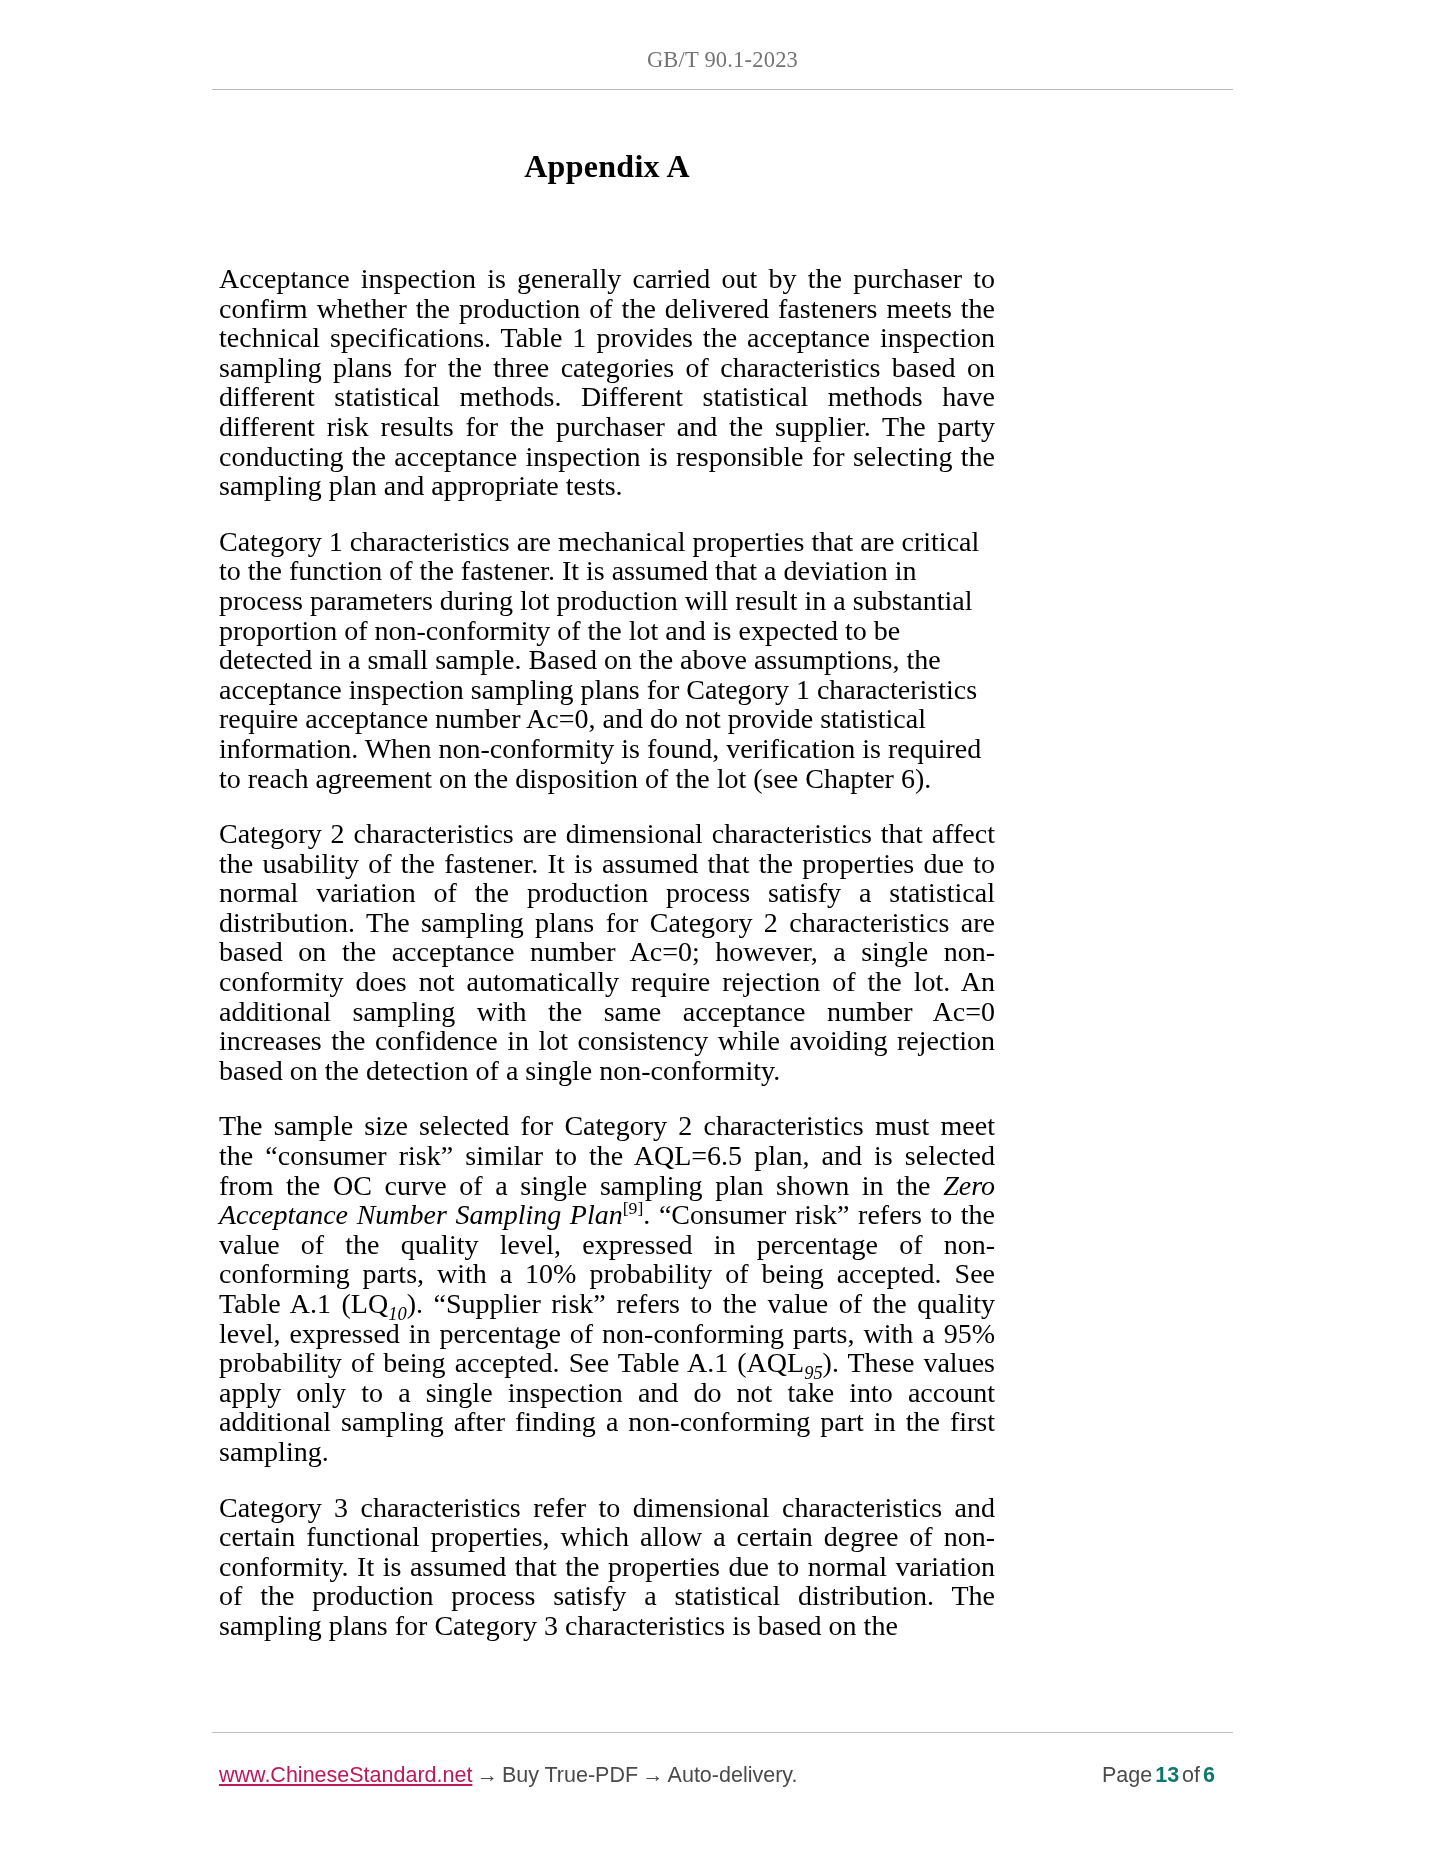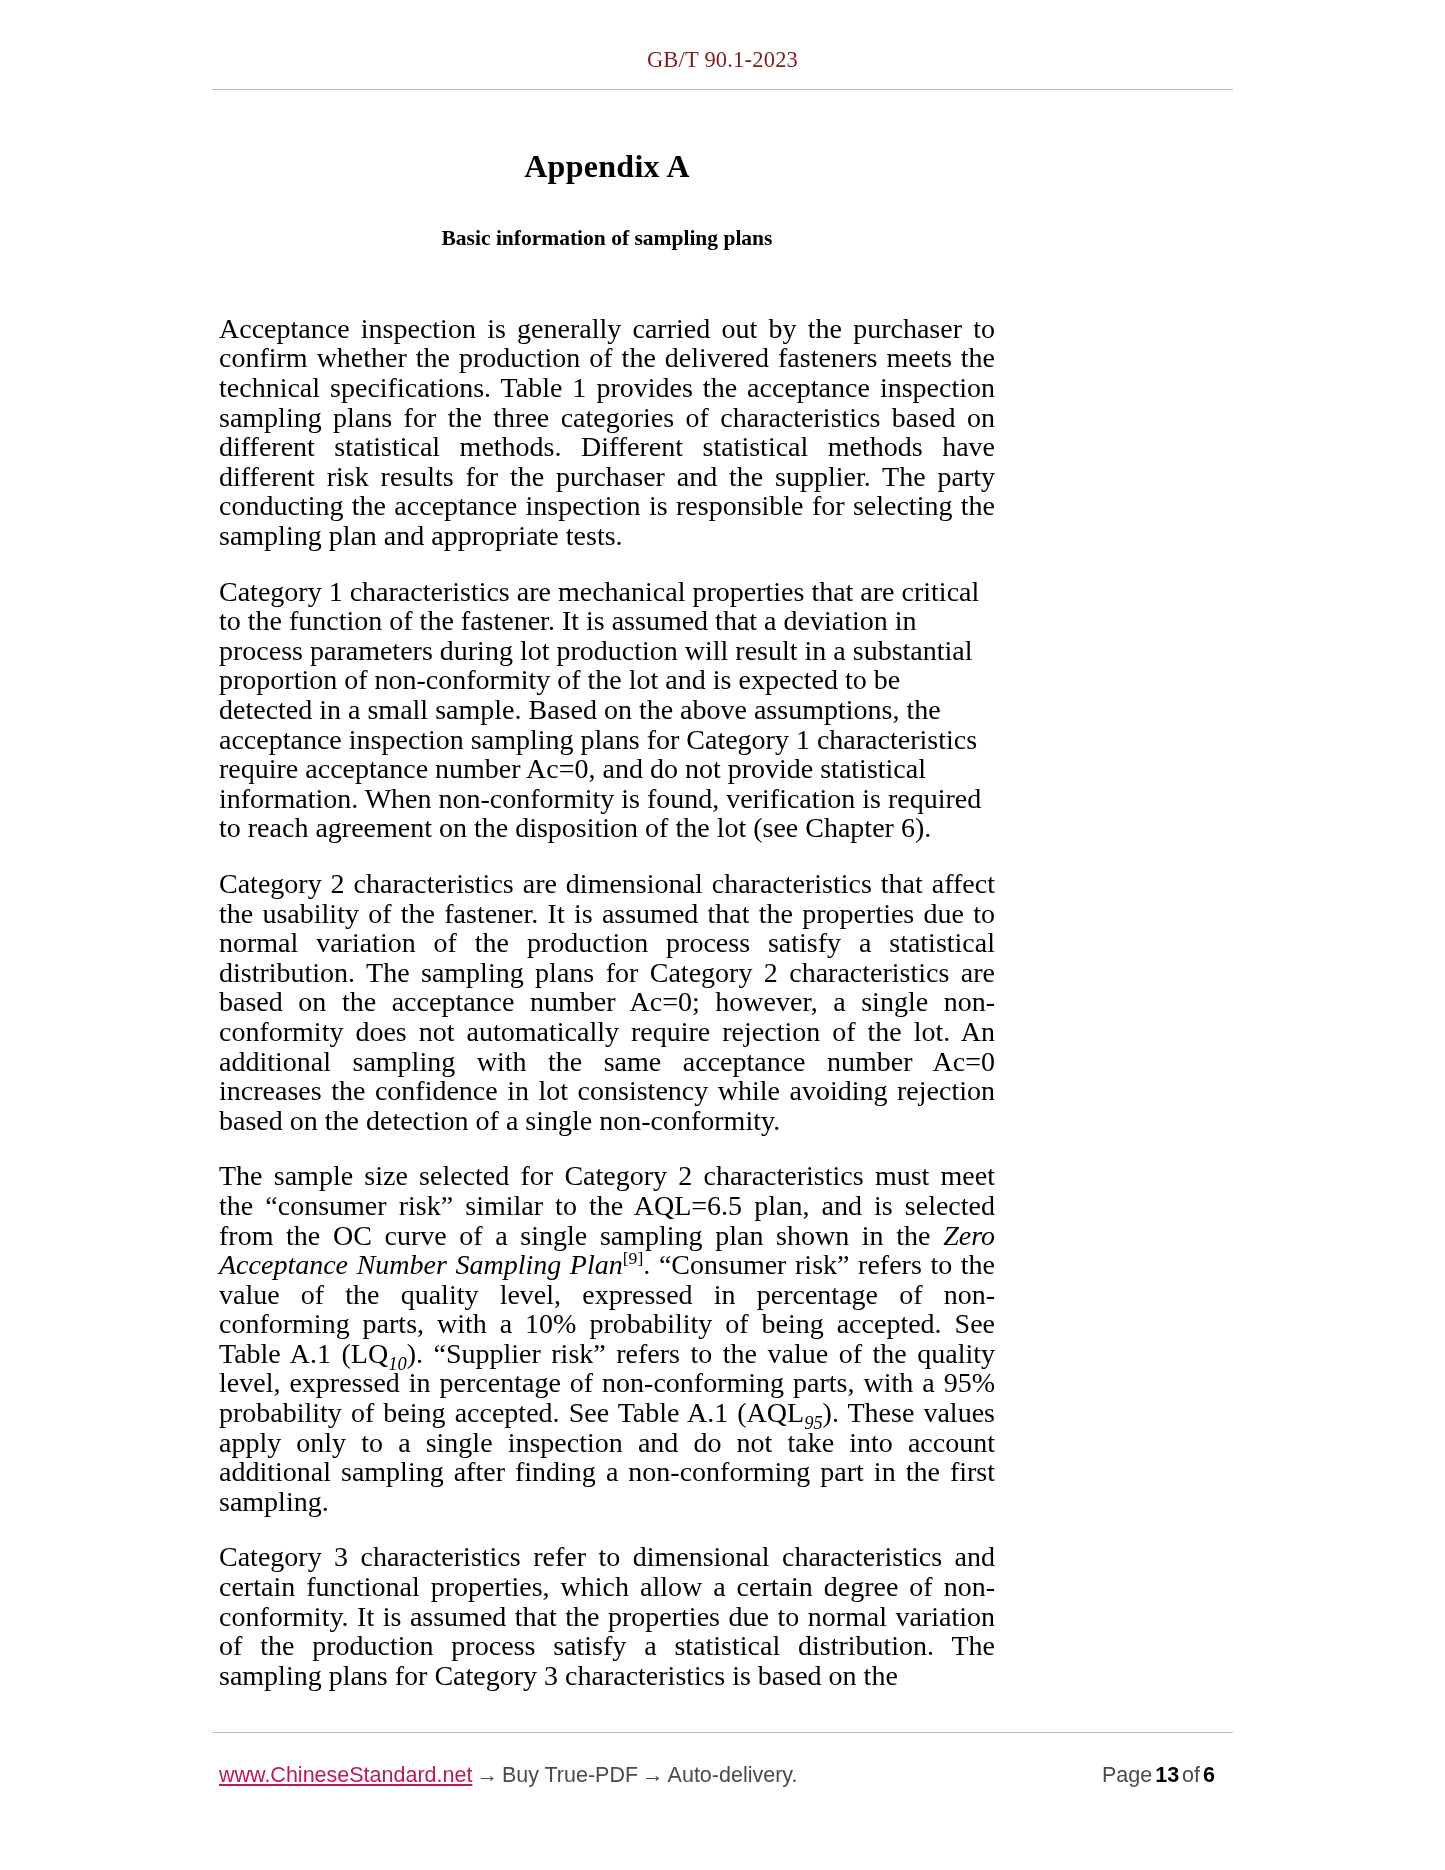--- a/index.html
+++ b/index.html
@@ -26,21 +26,21 @@
   .running-header {
     position: absolute;
     top: 48px;
     left: 212px;
     width: 1021px;
     text-align: center;
   }
   .running-header .std-code {
     font-family: "Liberation Serif", "DejaVu Serif", serif;
     font-size: 22.5px;
-    color: #7f1d1d;
+    color: #737373;
     letter-spacing: 0.2px;
     line-height: 1.1;
   }
   .header-rule {
     position: absolute;
     top: 89px;
     left: 212px;
     width: 1021px;
     height: 0;
     border-top: 1px solid #b9b9b9;
@@ -141,38 +141,37 @@
   }
   .footer-left .arrow {
     padding: 0 4px;
   }
   .footer-right {
     white-space: nowrap;
     padding-right: 8px;
   }
   .footer-right .pnum {
     font-weight: bold;
-    color: #000000;
+    color: #0f766e;
     padding: 0 3px;
   }
 </style>
 </head>
 <body>
 
 <div class="page">
 
   <div class="running-header">
     <div class="std-code">GB/T 90.1-2023</div>
   </div>
   <div class="header-rule"></div>
 
   <div class="content">
 
     <h1 class="appendix-title">Appendix A</h1>
-    <div class="appendix-subtitle">Basic information of sampling plans</div>
 
     <div class="body-block">
 
       <p class="para">Acceptance inspection is generally carried out by the purchaser to confirm whether the production of the delivered fasteners meets the technical specifications. Table 1 provides the acceptance inspection sampling plans for the three categories of characteristics based on different statistical methods. Different statistical methods have different risk results for the purchaser and the supplier. The party conducting the acceptance inspection is responsible for selecting the sampling plan and appropriate tests.</p>
 
       <p class="para ragged">Category 1 characteristics are mechanical properties that are critical to the function of the fastener. It is assumed that a deviation in process parameters during lot production will result in a substantial proportion of non-conformity of the lot and is expected to be detected in a small sample. Based on the above assumptions, the acceptance inspection sampling plans for Category 1 characteristics require acceptance number Ac=0, and do not provide statistical information. When non-conformity is found, verification is required to reach agreement on the disposition of the lot (see Chapter 6).</p>
 
       <p class="para">Category 2 characteristics are dimensional characteristics that affect the usability of the fastener. It is assumed that the properties due to normal variation of the production process satisfy a statistical distribution. The sampling plans for Category 2 characteristics are based on the acceptance number Ac=0; however, a single non-conformity does not automatically require rejection of the lot. An additional sampling with the same acceptance number Ac=0 increases the confidence in lot consistency while avoiding rejection based on the detection of a single non-conformity.</p>
 
       <p class="para"><span>The sample size selected for Category 2 characteristics must meet the “consumer risk” similar to the AQL=6.5 plan, and is selected from the OC curve of a single sampling plan shown in the </span><span class="it">Zero Acceptance Number Sampling Plan</span><sup class="ref">[9]</sup><span>. “Consumer risk” refers to the value of the quality level, expressed in percentage of non-conforming parts, with a 10% probability of being accepted. See Table A.1 (LQ</span><sub class="sub">10</sub><span>). “Supplier risk” refers to the value of the quality level, expressed in percentage of non-conforming parts, with a 95% probability of being accepted. See Table A.1 (AQL</span><sub class="sub">95</sub><span>). These values apply only to a single inspection and do not take into account additional sampling after finding a non-conforming part in the first sampling.</span></p>

